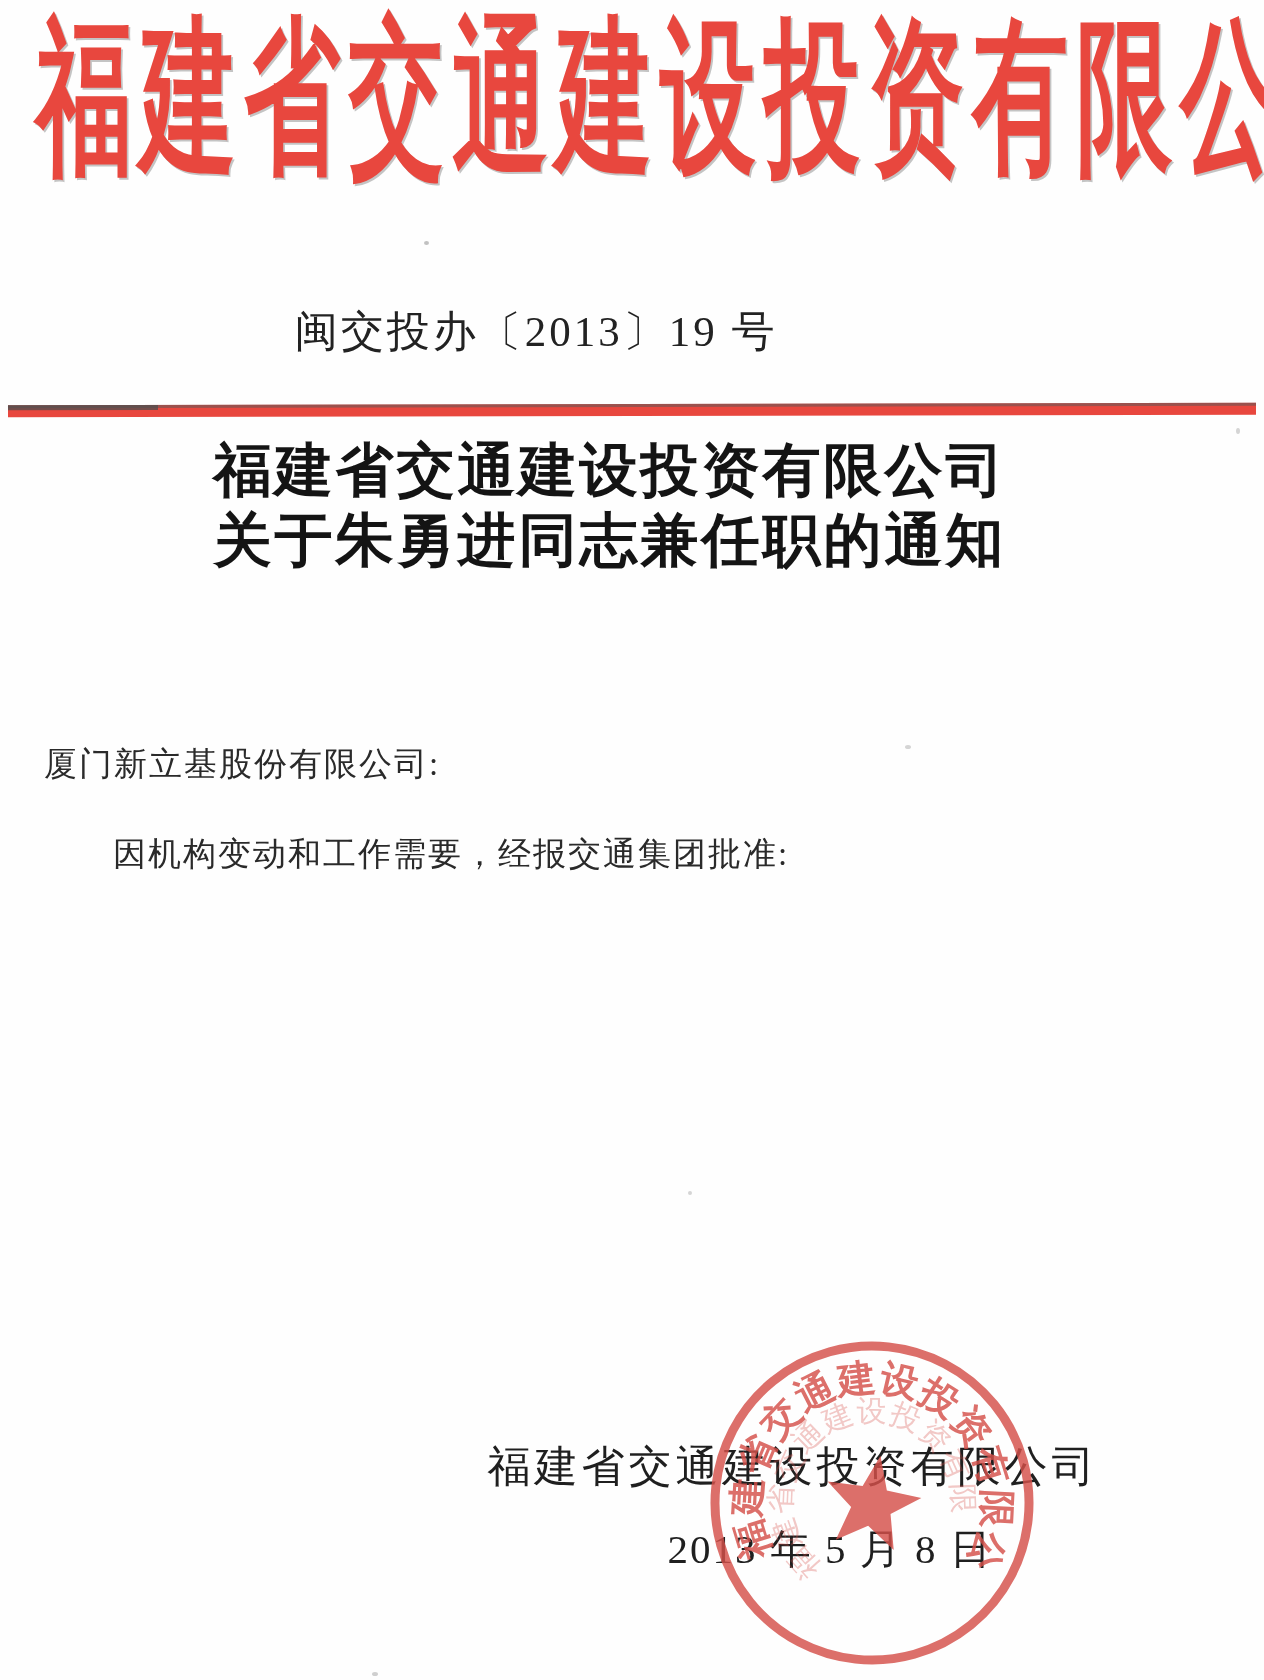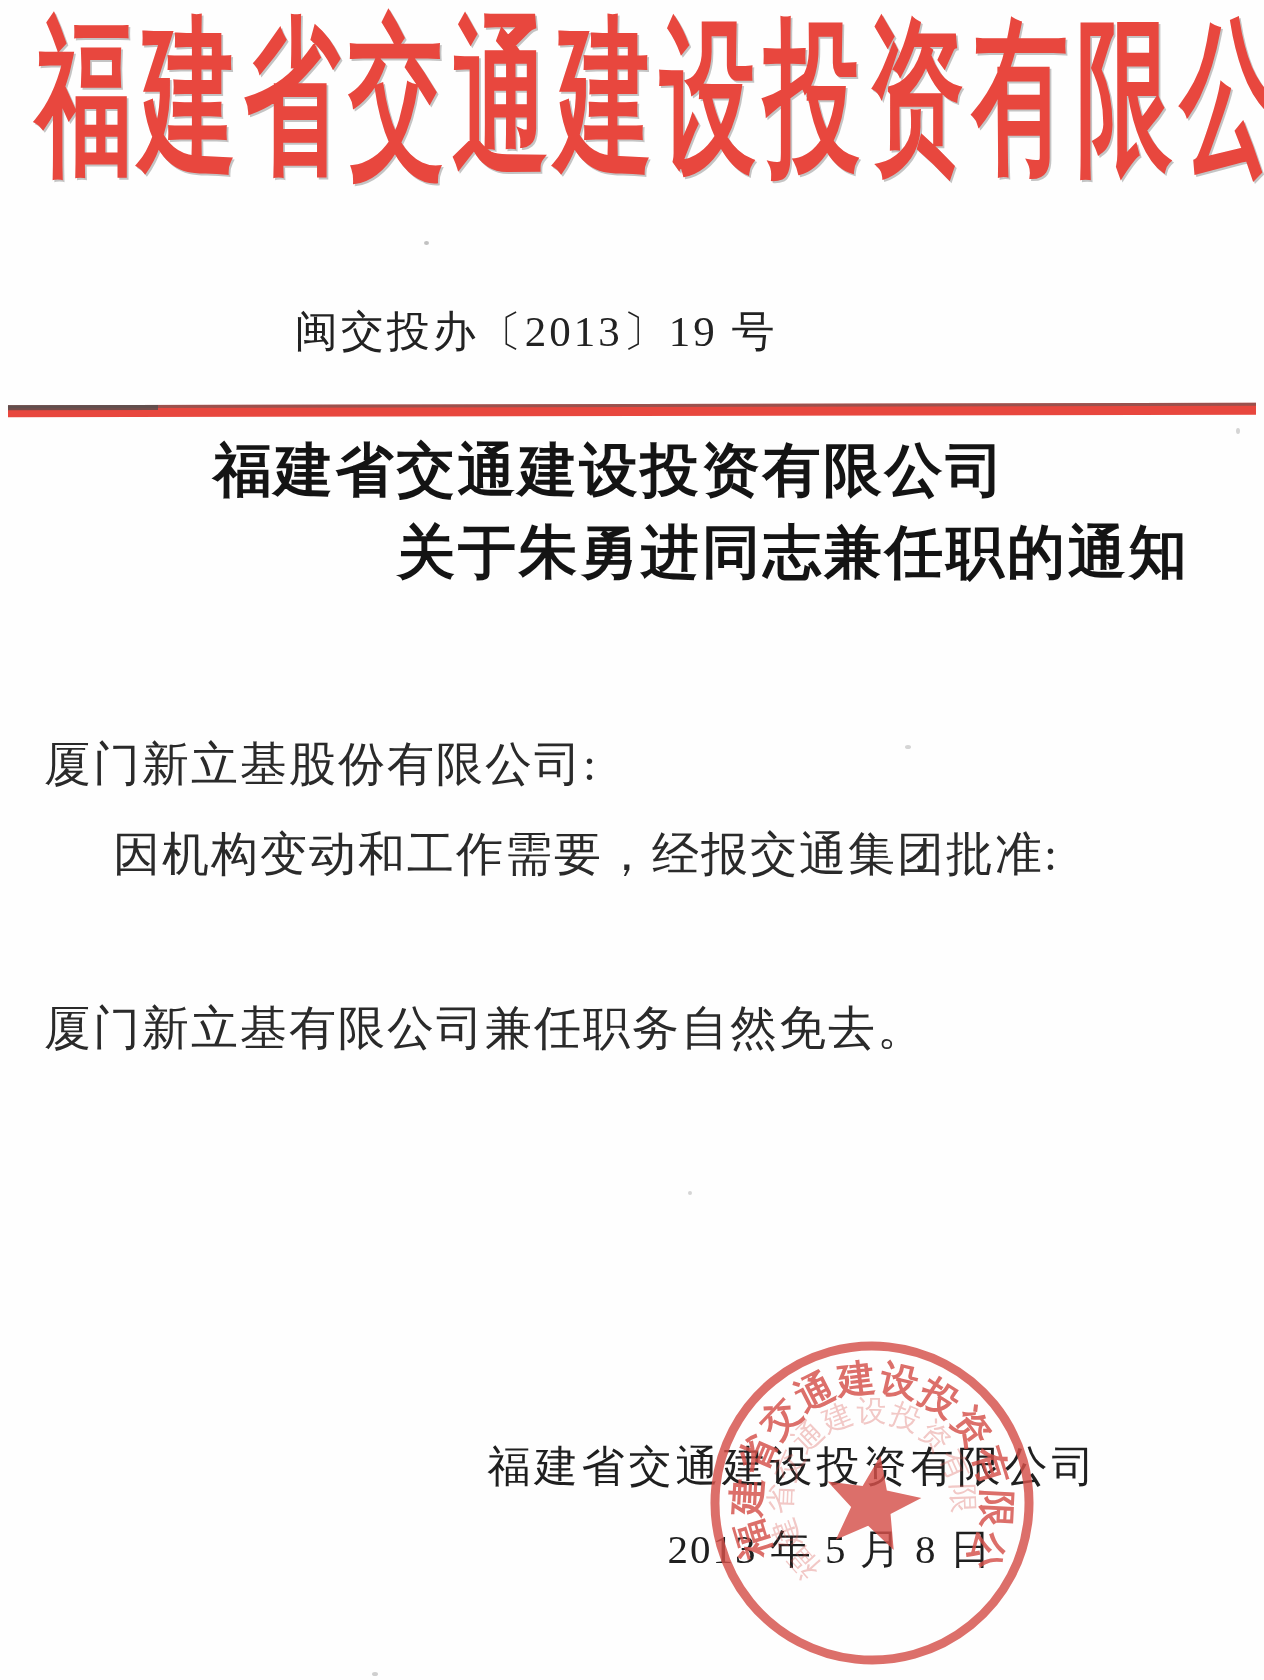--- a/index.html
+++ b/index.html
@@ -49,25 +49,25 @@
   
   .title-line{
     position:absolute;left:30px;width:1160px;
     text-align:center;
     font-weight:bold;
     font-size:58px;line-height:60px;
     letter-spacing:3px;
     color:#141414;
   }
   .title-1{top:441px;}
-  .title-2{top:523px;text-align:right;}
+  .title-2{top:511px;}
   
   .body-line{
     position:absolute;
-    font-size:47px;line-height:48px;
+    font-size:33px;line-height:48px;
     letter-spacing:2px;
     color:#2a2a2a;
     white-space:nowrap;
   }
   .bl-1{left:44px;top:740px;}
   .bl-2{left:113px;top:830px;font-family:Liberation Serif, serif;}
   .bl-3{left:113px;top:918px;}
   .bl-4{left:44px;top:1004px;}
   
   .signature{
@@ -118,21 +118,20 @@
 
   <div class="doc-number">闽交投办〔2013〕19 号</div>
 
   <div class="red-rule"></div>
 
   <div class="title-line title-1">福建省交通建设投资有限公司</div>
   <div class="title-line title-2">关于朱勇进同志兼任职的通知</div>
 
   <div class="body-line bl-1">厦门新立基股份有限公司:</div>
   <div class="body-line bl-2">因机构变动和工作需要，经报交通集团批准:</div>
-  <div class="body-line bl-4">厦门新立基有限公司兼任职务自然免去。</div>
 
   <div class="signature">福建省交通建设投资有限公司</div>
   <div class="sig-date">2013 年 5 月 8 日</div>
 
   <svg class="seal" viewBox="0 0 340 340">
     <g transform="rotate(6 170 170)">
       <circle cx="170" cy="170" r="157" fill="none" stroke="#d5504a" stroke-width="9"></circle>
 
       <defs>
         <path id="sealArc" d="M 78.2,234.2 A 112,112 0 1 1 261.8,234.2"></path>

